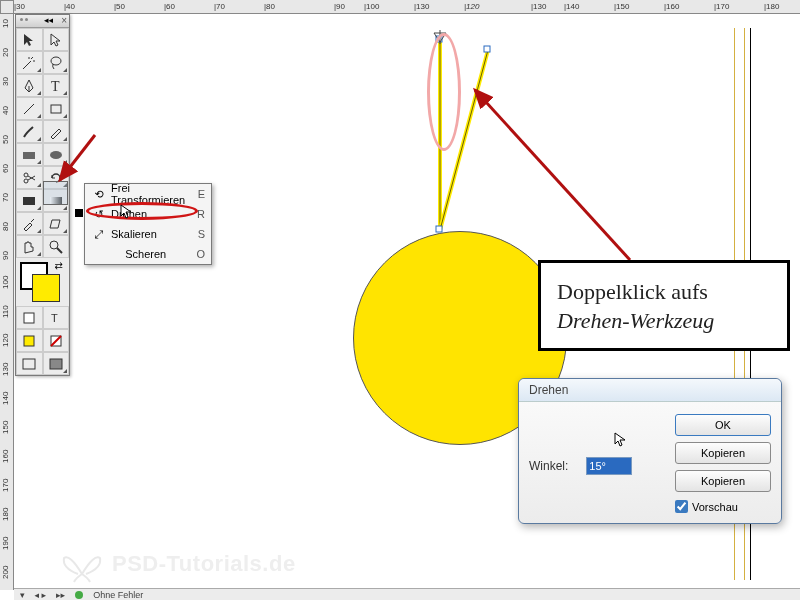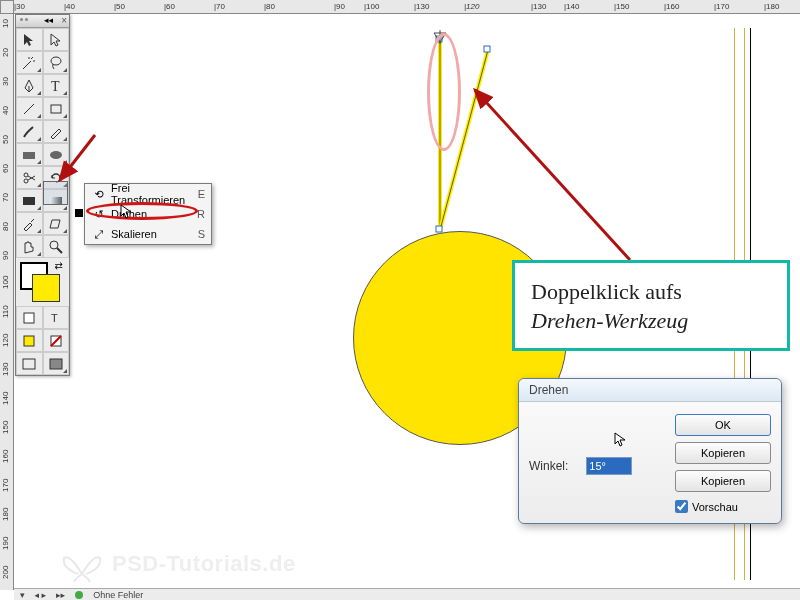--- a/index.html
+++ b/index.html
@@ -35,21 +35,21 @@
 .flyout-row { display:flex; align-items:center; height:20px; padding: 0 6px; position:relative;}
 .fly-ic { width:16px; text-align:center; font-size:11px;}
 .fly-lbl { flex:1; padding-left:4px;}
 .fly-key { color:#555;}
 .black-sq { position:absolute; left:-10px; top:5px; width:8px; height:8px; background:#000;}
 .red-ellipse1 { position:absolute; top:202px; left:86px; width:112px; height:18px; border:3px solid #d01515; border-radius:50%; pointer-events:none; z-index:40;}
 .red-ellipse2 { position:absolute; top:33px; left:427px; width:34px; height:118px; border:3px solid #f2a8a8; border-radius:50%; pointer-events:none;}
 .sel-tool-hl { position:absolute; top:181px; left:43px; width:25px; height:24px; border:1px solid #666; background:rgba(180,200,220,0.3);}
 
 
-.callout { position:absolute; top:260px; right:10px; width:278px; border:3px solid #14b8a6; background:#fff; padding: 14px 16px; }
+.callout { position:absolute; top:260px; right:10px; width:252px; border:3px solid #000000; background:#fff; padding: 14px 16px; }
 .callout-title { font-family: Georgia, serif; font-size: 22px; color:#222; line-height:1.4;}
 .callout-sub { font-family: Georgia, serif; font-size: 22px; font-style: italic; color:#222;}
 
 
 .dialog { position:absolute; top:378px; right:18px; width:264px; background: linear-gradient(#fcfcfc,#ececec); border:1px solid #5a7aa0; border-radius: 6px; box-shadow: 2px 3px 8px rgba(0,0,0,0.3);}
 .dlg-title { padding: 4px 10px; font-size:12px; color:#444; background: linear-gradient(#f4f8fc, #dce8f4); border-radius: 6px 6px 0 0; border-bottom: 1px solid #bcc;}
 .dlg-body { display:flex; padding: 12px 10px 10px 10px;}
 .dlg-left { flex:1; display:flex; align-items:center; gap:18px; padding-top: 4px;}
 .dlg-lbl { font-size:12px; color:#333;}
 .dlg-input { width:46px; height:18px; border:1px solid #7a9ac0; font-size:11px; padding: 1px 2px; background:#fff;}
@@ -335,20 +335,24 @@
     <span class="black-sq"></span>
     <span class="fly-ic">↺</span>
     <span class="fly-lbl">Drehen</span>
     <span class="fly-key">R</span>
   </div>
   <div class="flyout-row">
     <span class="fly-ic">⤢</span>
     <span class="fly-lbl">Skalieren</span>
     <span class="fly-key">S</span>
   </div>
+  <div class="flyout-row" style="justify-content:center">
+    <span class="fly-lbl" style="text-align:center">Scheren</span>
+    <span class="fly-key">O</span>
+  </div>
 </div>
 
 <div class="red-ellipse1"></div>
 
 <svg class="cursor1" width="16" height="16">
     <path d="M1 1 L1 12 L4 9 L6 14 L8 13 L6 8 L11 8 Z" fill="#fff" stroke="#000"></path>
   </svg>
 
 <svg style="position:absolute; top:130px; left:55px; width:50px; height:60px; pointer-events:none; z-index:30">
   <defs>

